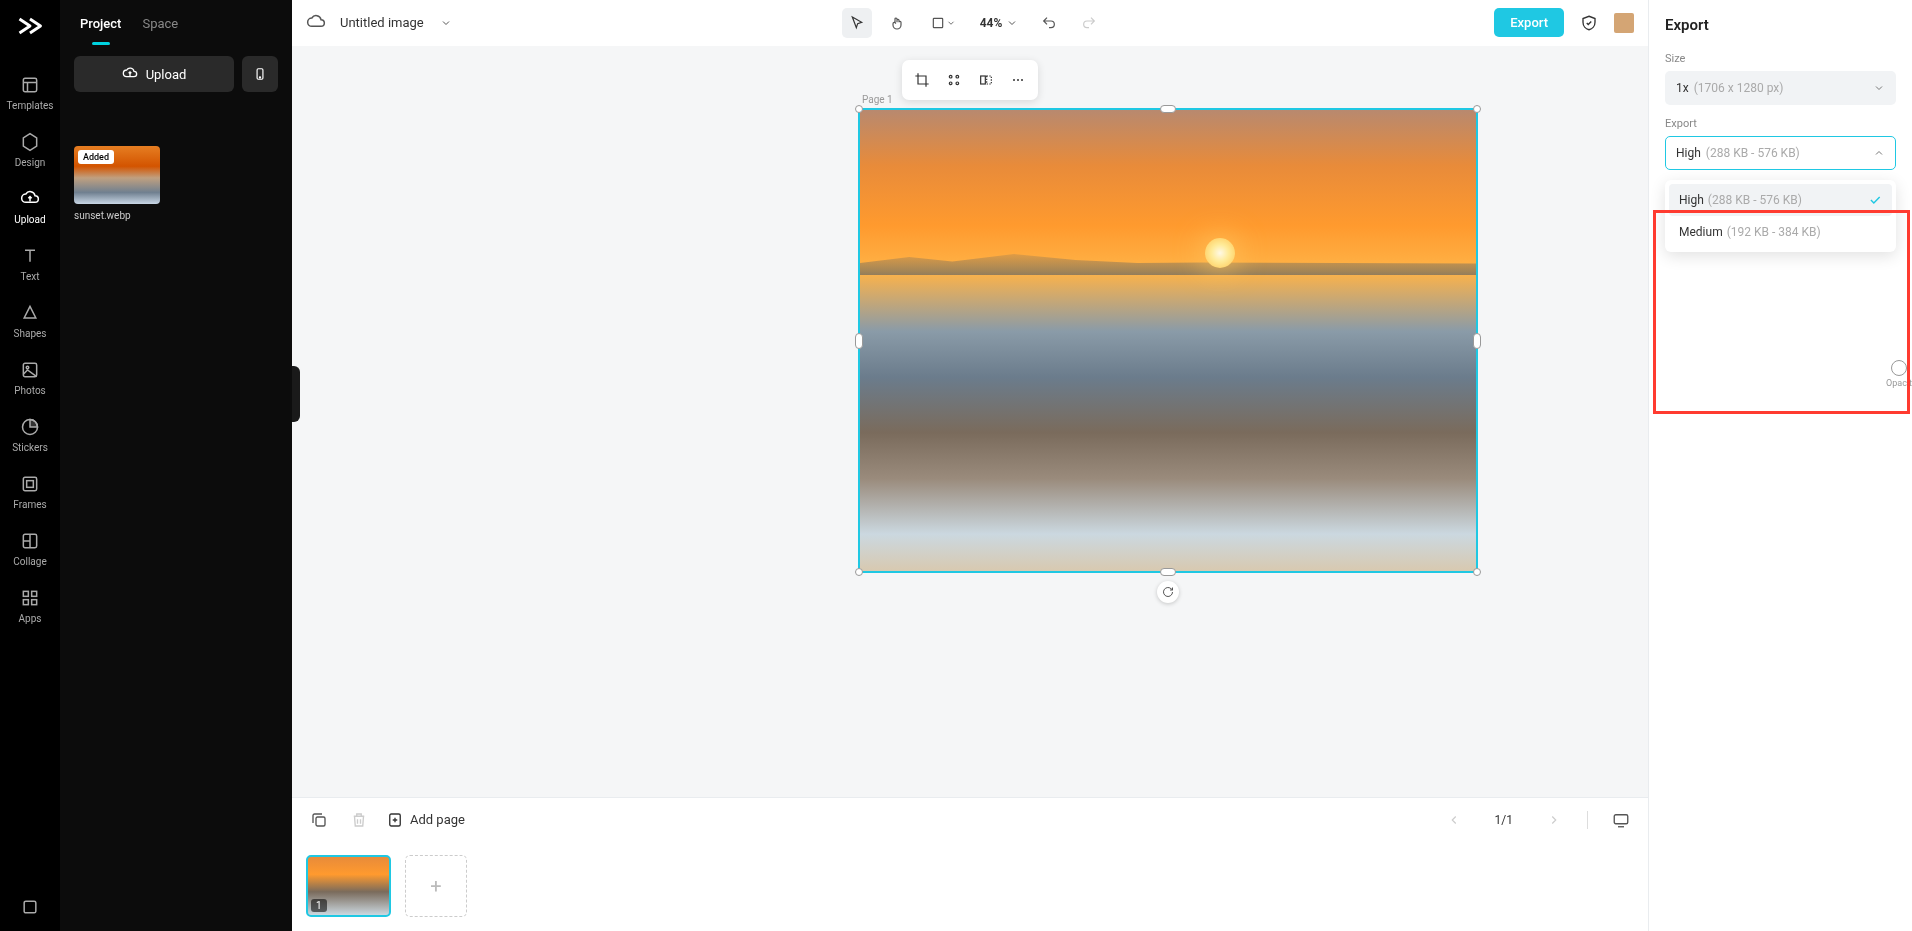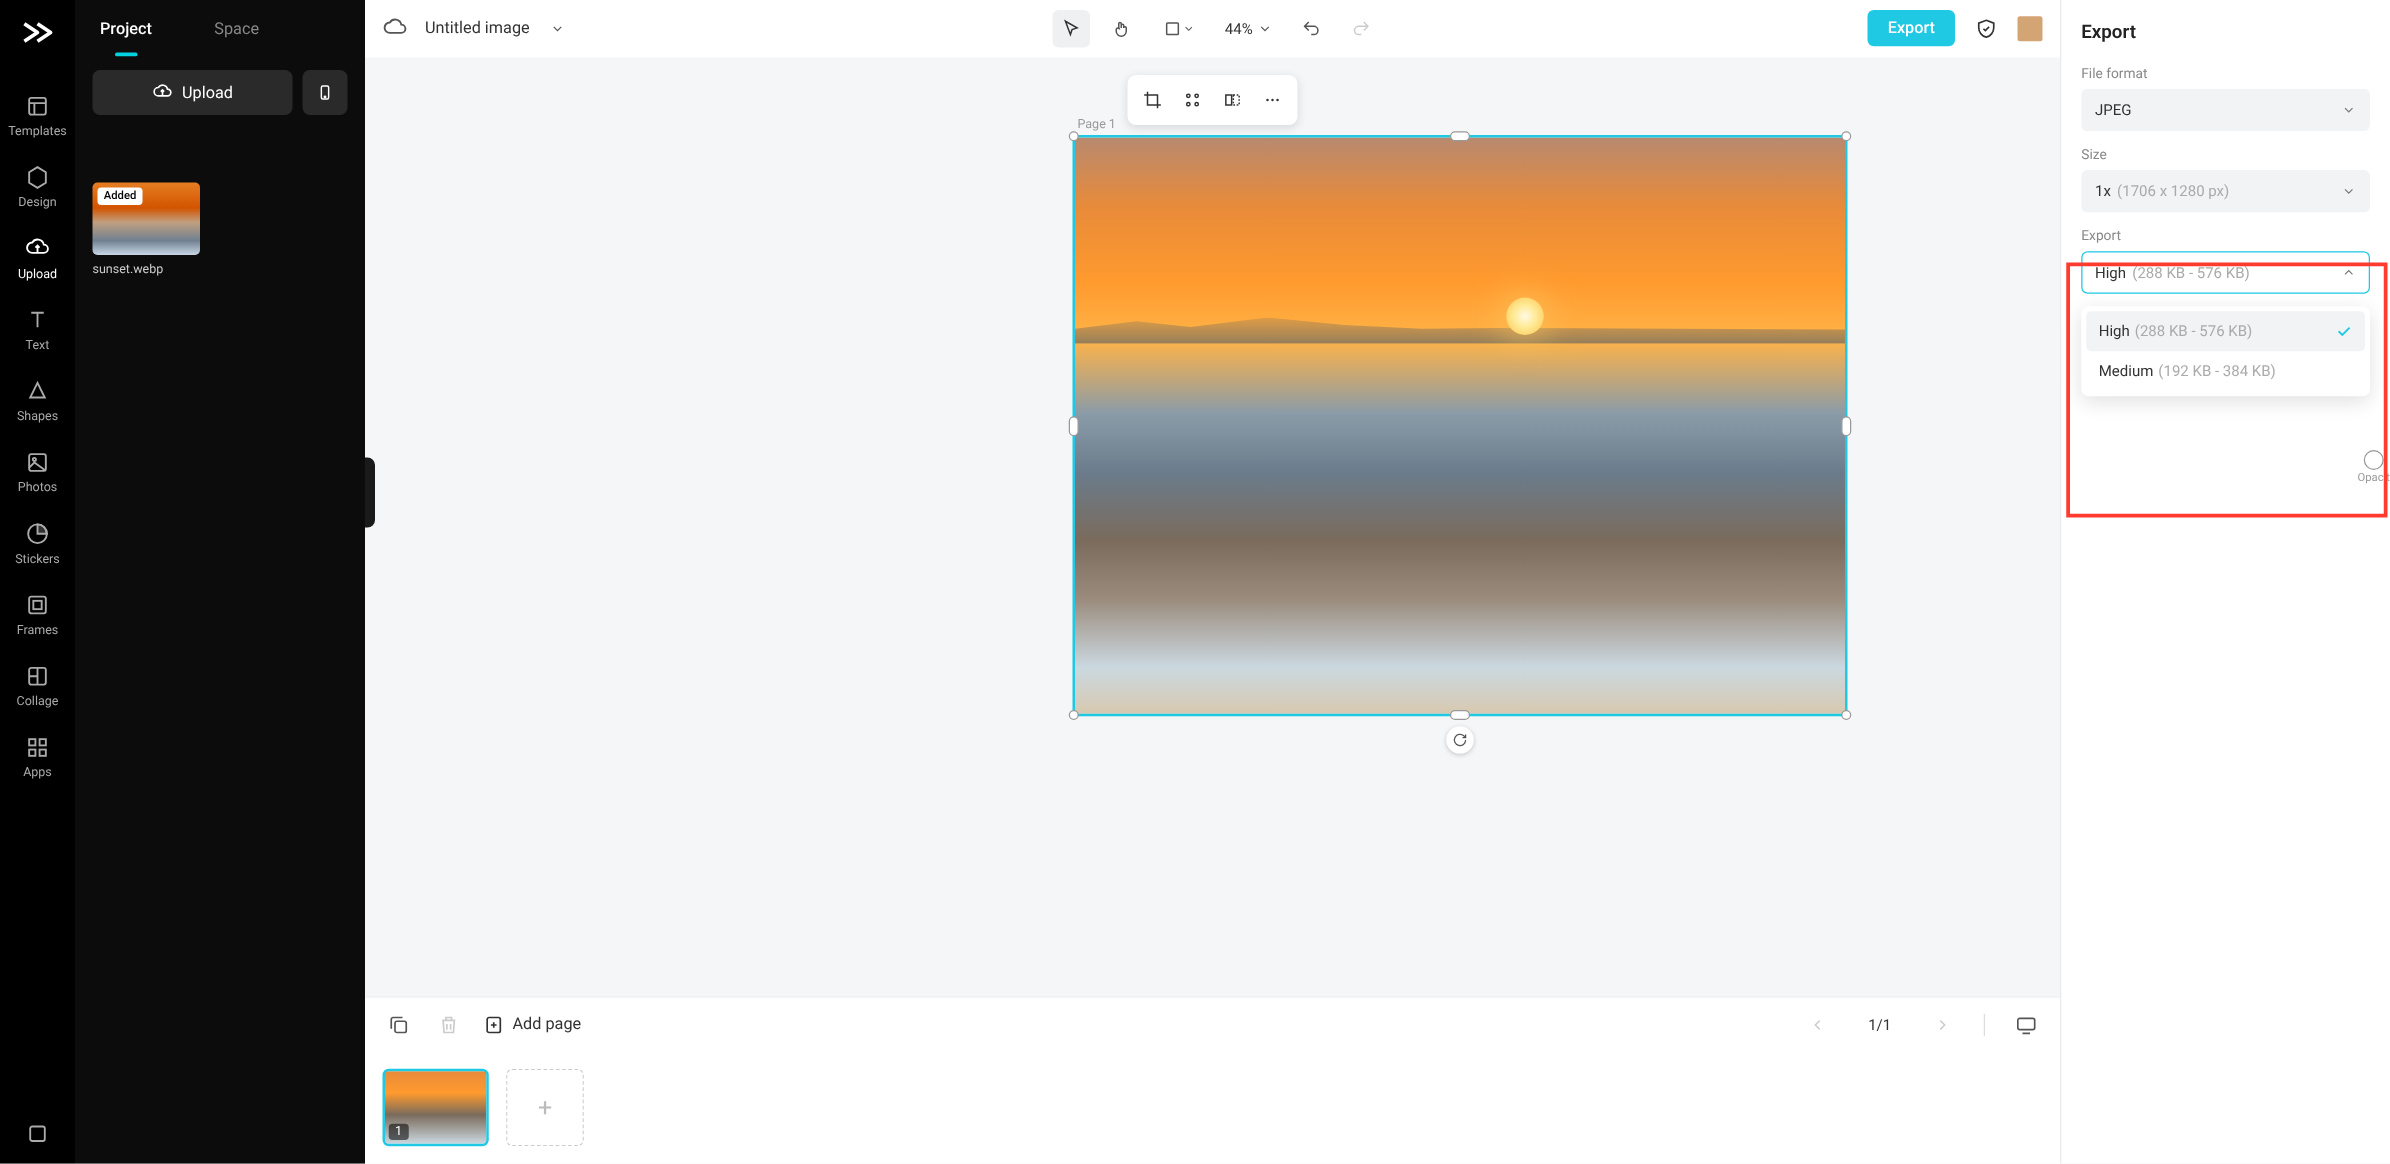--- a/index.html
+++ b/index.html
@@ -7,21 +7,21 @@
 
 .far-left-rail { width: 60px; background: #000; display: flex; flex-direction: column; align-items: center; padding-top: 8px; color: #aaa; }
 .far-left-rail .logo { width: 36px; height: 36px; display: flex; align-items: center; justify-content: center; margin-bottom: 20px; }
 .rail-item { width: 60px; display: flex; flex-direction: column; align-items: center; padding: 10px 0; font-size: 10px; cursor: pointer; color: #aaa; }
 .rail-item.active { color: #fff; }
 .rail-item .icon { width: 22px; height: 22px; margin-bottom: 4px; display: flex; align-items: center; justify-content: center; }
 .rail-spacer { flex: 1; }
 .rail-bottom { padding: 14px 0; }
 
 .left-panel { width: 232px; background: #0c0c0c; color: #fff; display: flex; flex-direction: column; }
-.left-tabs { display: flex; height: 46px; align-items: center; padding: 0 20px; gap: 50px; }
+.left-tabs { display: flex; height: 46px; align-items: center; padding: 0 20px; gap: 21px; }
 .left-tab { font-size: 13px; color: #888; cursor: pointer; position: relative; padding: 14px 0; }
 .left-tab.active { color: #fff; font-weight: 500; }
 .left-tab.active::after { content: ''; position: absolute; bottom: 0; left: 50%; transform: translateX(-50%); width: 18px; height: 3px; background: #00d3e0; border-radius: 2px; }
 .upload-row { display: flex; gap: 8px; padding: 10px 14px; }
 .upload-btn { flex: 1; background: #2a2a2a; border: none; color: #fff; border-radius: 6px; height: 36px; display: flex; align-items: center; justify-content: center; gap: 8px; font-size: 13px; cursor: pointer; }
 .phone-btn { width: 36px; height: 36px; background: #2a2a2a; border: none; border-radius: 6px; display: flex; align-items: center; justify-content: center; cursor: pointer; }
 .asset-grid { padding: 8px 14px; }
 .asset-item { width: 86px; }
 .asset-thumb { width: 86px; height: 58px; border-radius: 4px; background: linear-gradient(180deg, #e67e22 0%, #d35400 35%, #c0a080 55%, #708090 80%, #c8d6e5 100%); position: relative; overflow: hidden; margin-top: 36px; }
 .asset-badge { position: absolute; top: 4px; left: 4px; background: #fff; color: #000; font-size: 9px; padding: 2px 5px; border-radius: 3px; font-weight: 500; }
@@ -29,21 +29,21 @@
 
 .main { flex: 1; display: flex; flex-direction: column; background: #fff; position: relative; }
 .top-bar { height: 46px; display: flex; align-items: center; padding: 0 14px; border-bottom: 1px solid transparent; }
 .top-left { display: flex; align-items: center; gap: 10px; }
 .title-text { font-size: 13px; color: #333; margin-left: 4px; }
 .title-chev { margin-left: 6px; }
 .top-center { flex: 1; display: flex; justify-content: center; align-items: center; gap: 10px; }
 .tool-btn { width: 30px; height: 30px; display: flex; align-items: center; justify-content: center; border-radius: 5px; cursor: pointer; }
 .tool-btn.active { background: #eef0f2; }
 .zoom-group { display: flex; align-items: center; gap: 4px; margin: 0 6px; }
-.zoom-text { font-size: 12px; color: #333; }
+.zoom-text { font-size: 12px; color: #333; font-weight: bold; }
 .top-right { display: flex; align-items: center; gap: 10px; }
 .export-btn { background: #1fc8e3; color: #fff; border: none; padding: 7px 16px; border-radius: 5px; font-size: 13px; font-weight: 500; cursor: pointer; }
 .shield-btn { width: 30px; height: 30px; display: flex; align-items: center; justify-content: center; cursor: pointer; }
 .avatar { width: 20px; height: 20px; background: #d4a574; border-radius: 2px; }
 
 .canvas-area { flex: 1; position: relative; background: #f5f6f7; overflow: hidden; }
 .floating-toolbar { position: absolute; top: 14px; left: 50%; transform: translateX(-50%); background: #fff; border-radius: 7px; box-shadow: 0 2px 8px rgba(0,0,0,0.12); display: flex; align-items: center; padding: 6px; gap: 4px; }
 .ft-btn { width: 28px; height: 28px; display: flex; align-items: center; justify-content: center; border-radius: 4px; cursor: pointer; }
 .page-label { position: absolute; top: 48px; left: 570px; font-size: 10px; color: #999; }
 .canvas-frame { position: absolute; top: 62px; left: 566px; width: 620px; height: 465px; border: 2px solid #1fc8e3; background: linear-gradient(180deg, #b8896f 0%, #e88b3a 12%, #ff9a2e 25%, #ffb347 35%, #8a9ba8 48%, #6b7c8c 58%, #7a6b5c 70%, #9a8b7c 80%, #cbd8e0 92%, #d8c9b0 100%); }
@@ -394,29 +394,20 @@
     </div>
     <div class="thumb-add">
       <span>+</span>
     </div>
   </div>
 </div>
 
 <div class="export-panel">
   <div class="export-title">Export</div>
 
-  <div class="field-group">
-    <div class="field-label">File format</div>
-    <div class="select-box">
-      <span class="select-main">JPEG</span>
-      <svg width="12" height="12" viewBox="0 0 24 24" fill="none" stroke="#777" stroke-width="2">
-          <path d="M6 9l6 6 6-6"></path>
-        </svg>
-    </div>
-  </div>
 
   <div class="field-group">
     <div class="field-label">Size</div>
     <div class="select-box">
       <span><span class="select-main">1x</span> <span class="select-hint">(1706 x 1280 px)</span></span>
       <svg width="12" height="12" viewBox="0 0 24 24" fill="none" stroke="#777" stroke-width="2">
           <path d="M6 9l6 6 6-6"></path>
         </svg>
     </div>
   </div>

